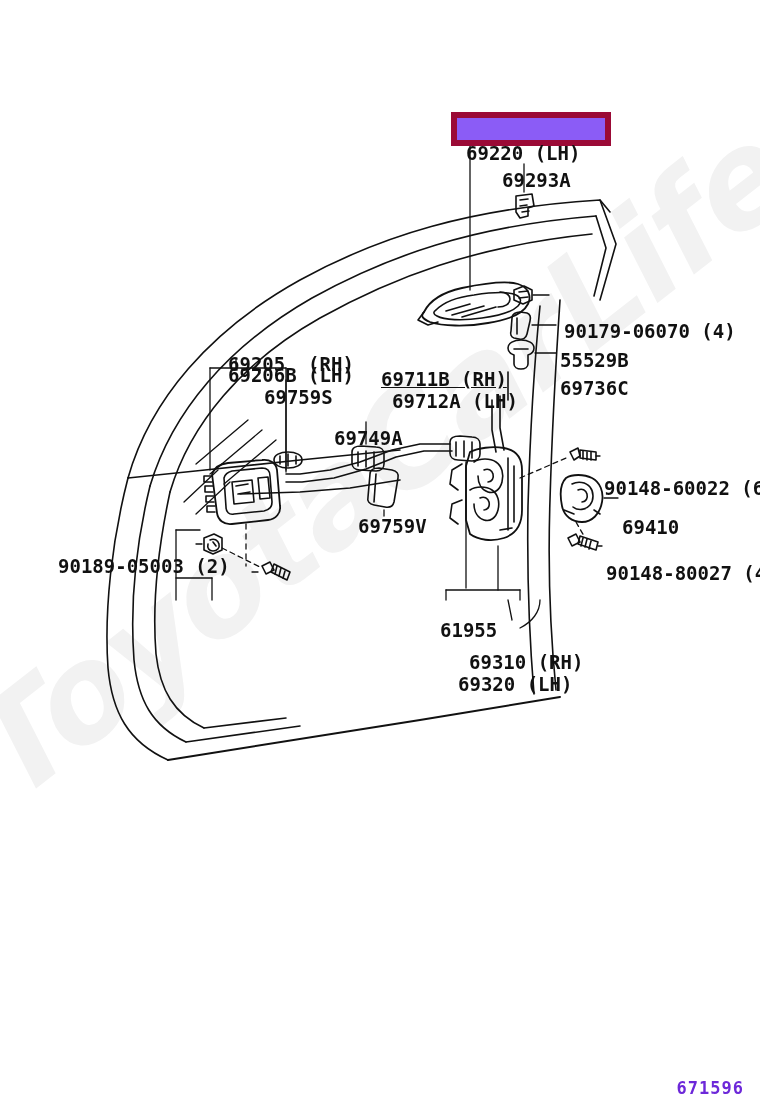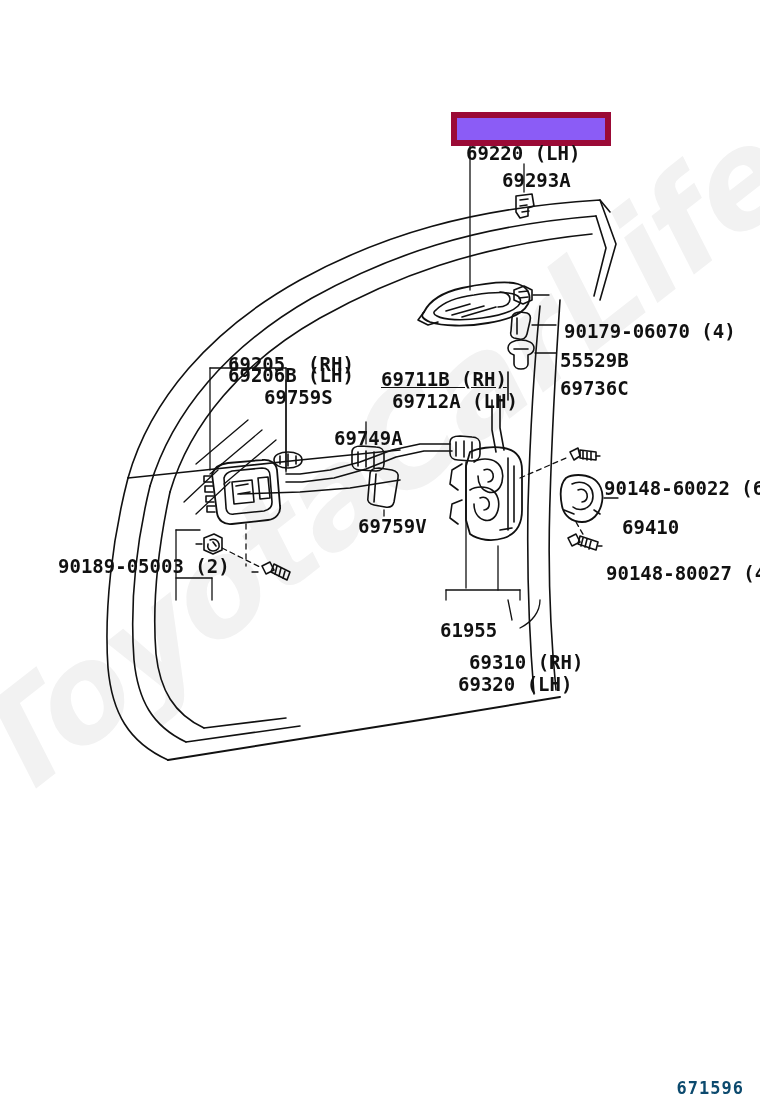--- a/index.html
+++ b/index.html
@@ -83,21 +83,21 @@
 
   
   #sheet-id {
     position: absolute;
     right: 16px;
     bottom: 14px;
     z-index: 4;
     font-family: "DejaVu Sans Mono", "Liberation Mono", monospace;
     font-size: 17px;
     font-weight: bold;
-    color: #0c4a6e;
+    color: #6d28d9;
     letter-spacing: 1px;
   }
 </style>
 </head>
 <body>
 
 <div id="page">
 
   <div id="watermark">
     <div class="wm-text">ToyotaCarLife.ru</div>

